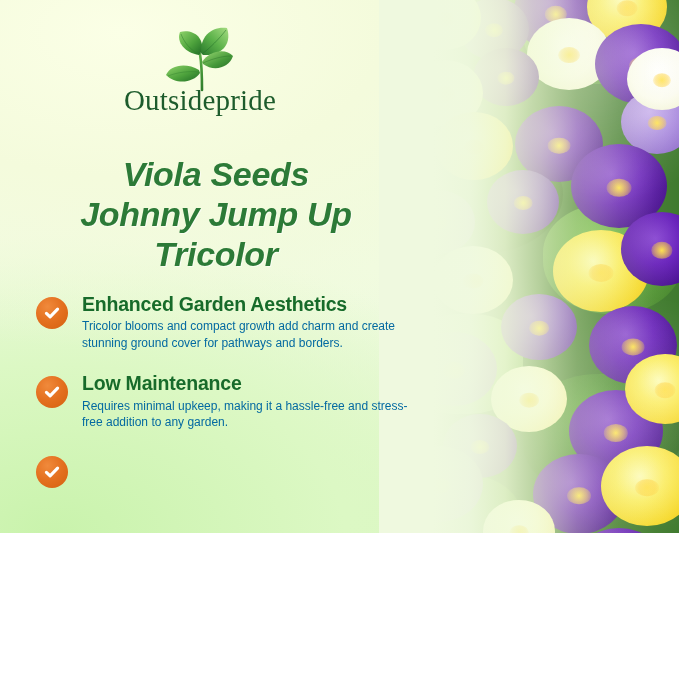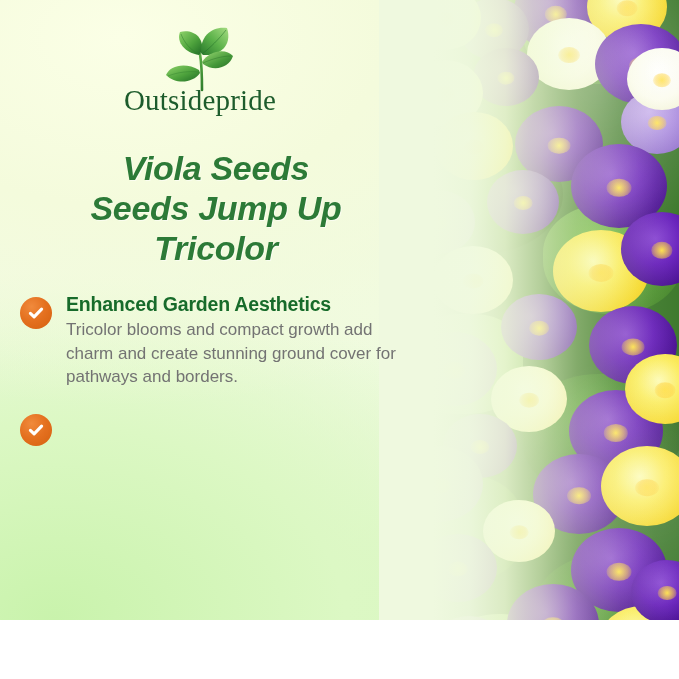--- a/index.html
+++ b/index.html
@@ -7,21 +7,21 @@
   html, body {
     width: 679px;
     height: 679px;
     overflow: hidden;
     font-family: "Liberation Sans", sans-serif;
   }
 
   #infographic {
     position: relative;
     width: 679px;
-    height: 620px;
+    height: 533px;
     overflow: hidden;
     background: #eef9dc;
   }
 
   
   .bg-base {
     position: absolute;
     inset: 0;
     background:
       radial-gradient(120% 85% at 18% 6%,  #fbffe6 0%, #f4fbdc 32%, rgba(244,251,220,0) 70%),
@@ -132,21 +132,21 @@
     font-weight: 400;
     letter-spacing: 0.2px;
     color: #1d5c2c;
     line-height: 1;
   }
 
   
   .title {
     position: absolute;
     left: 24px;
-    top: 148px;
+    top: 154px;
     width: 384px;
     text-align: center;
     font-size: 34px;
     line-height: 1.18;
     font-weight: bold;
     font-style: italic;
     color: #2c7a37;
     letter-spacing: -0.3px;
     text-shadow: 1px 1px 0 rgba(255,255,255,0.55);
   }
@@ -156,21 +156,21 @@
   .benefits {
     position: absolute;
     left: 0;
     top: 292px;
     width: 430px;
   }
   .benefit {
     position: relative;
     display: flex;
     align-items: flex-start;
-    padding-left: 20px;
+    padding-left: 36px;
     margin-bottom: 20px;
   }
   .check {
     flex: 0 0 auto;
     width: 32px;
     height: 32px;
     margin-top: 5px;
     margin-right: 14px;
     border-radius: 50%;
     background: radial-gradient(circle at 36% 30%, #f08a3c 0%, #e4701f 48%, #d4600f 100%);
@@ -182,23 +182,23 @@
   .benefit-text { flex: 1 1 auto; min-width: 0; }
   .benefit-title {
     font-size: 19.5px;
     font-weight: bold;
     color: #176b2a;
     line-height: 1.25;
     margin-bottom: 2px;
     letter-spacing: -0.2px;
   }
   .benefit-desc {
-    font-size: 17px;
+    font-size: 12px;
     line-height: 1.38;
-    color: #737373;
+    color: #0369a1;
     max-width: 340px;
   }
 </style>
 </head>
 <body>
 
 <div id="infographic">
 
   <div class="bg-base"></div>
 
@@ -304,44 +304,55 @@
 
           <path d="M59 44 C46 36 30 39 26 49 C36 59 53 57 60 47 Z" fill="url(#lf1)"></path>
           <path d="M59 46 C49 45 38 46 28 50" stroke="#2f7c2c" stroke-width="0.8" fill="none" opacity="0.5"></path>
         </svg>
       </div>
       <div class="logo-word">Outsidepride</div>
     </div>
 
     <h1 class="title">
       <span class="title-line">Viola Seeds</span>
-      <span class="title-line">Seeds Jump Up</span>
+      <span class="title-line">Johnny Jump Up</span>
       <span class="title-line">Tricolor</span>
     </h1>
 
     <div class="benefits">
 
       <div class="benefit">
         <div class="check">
           <svg width="18" height="18" viewBox="0 0 18 18" aria-hidden="true">
             <path d="M3.4 9.3 L7.1 12.9 L14.6 5.2" stroke="#ffffff" stroke-width="3.1" fill="none" stroke-linecap="round" stroke-linejoin="round"></path>
           </svg>
         </div>
         <div class="benefit-text">
           <div class="benefit-title">Enhanced Garden Aesthetics</div>
           <div class="benefit-desc">Tricolor blooms and compact growth add charm and create stunning ground cover for pathways and borders.</div>
         </div>
       </div>
 
-
       <div class="benefit">
         <div class="check">
           <svg width="18" height="18" viewBox="0 0 18 18" aria-hidden="true">
             <path d="M3.4 9.3 L7.1 12.9 L14.6 5.2" stroke="#ffffff" stroke-width="3.1" fill="none" stroke-linecap="round" stroke-linejoin="round"></path>
           </svg>
         </div>
         <div class="benefit-text">
+          <div class="benefit-title">Low Maintenance</div>
+          <div class="benefit-desc">Requires minimal upkeep, making it a hassle-free and stress-free addition to any garden.</div>
+        </div>
+      </div>
+
+      <div class="benefit">
+        <div class="check">
+          <svg width="18" height="18" viewBox="0 0 18 18" aria-hidden="true">
+            <path d="M3.4 9.3 L7.1 12.9 L14.6 5.2" stroke="#ffffff" stroke-width="3.1" fill="none" stroke-linecap="round" stroke-linejoin="round"></path>
+          </svg>
+        </div>
+        <div class="benefit-text">
         </div>
       </div>
 
     </div>
   </div>
 </div>
 
 </body></html>

